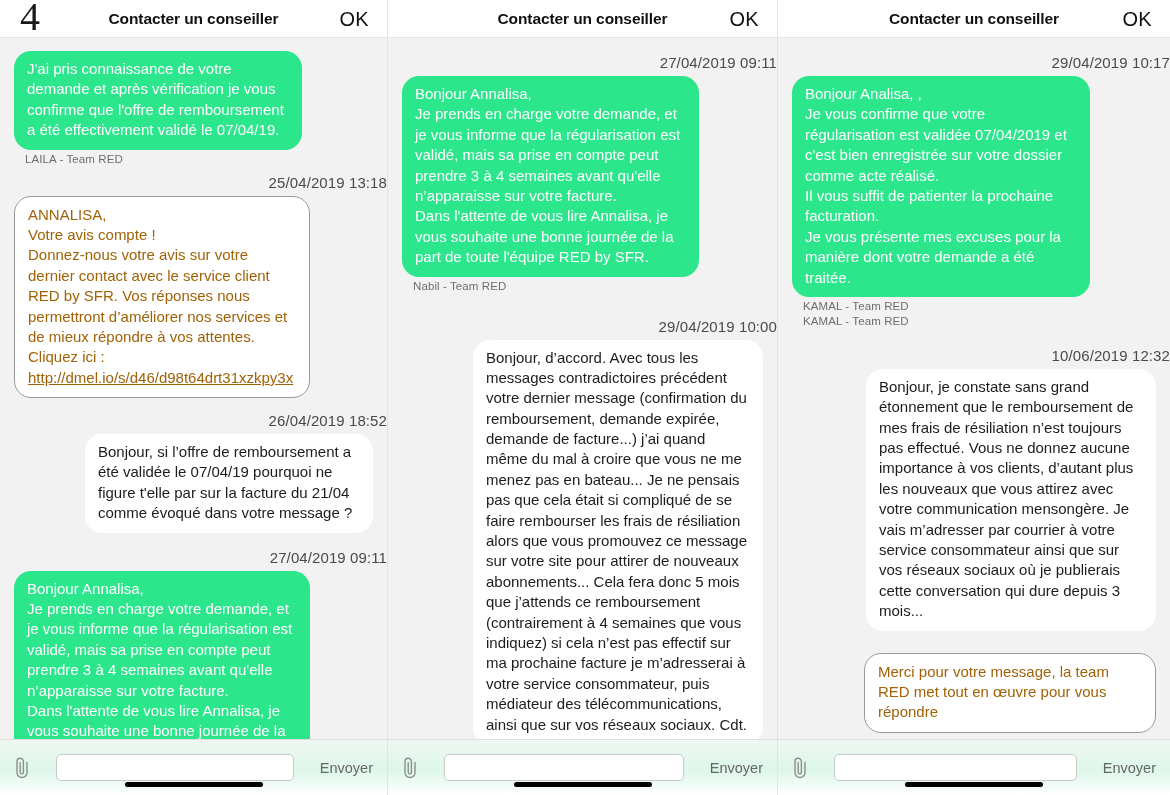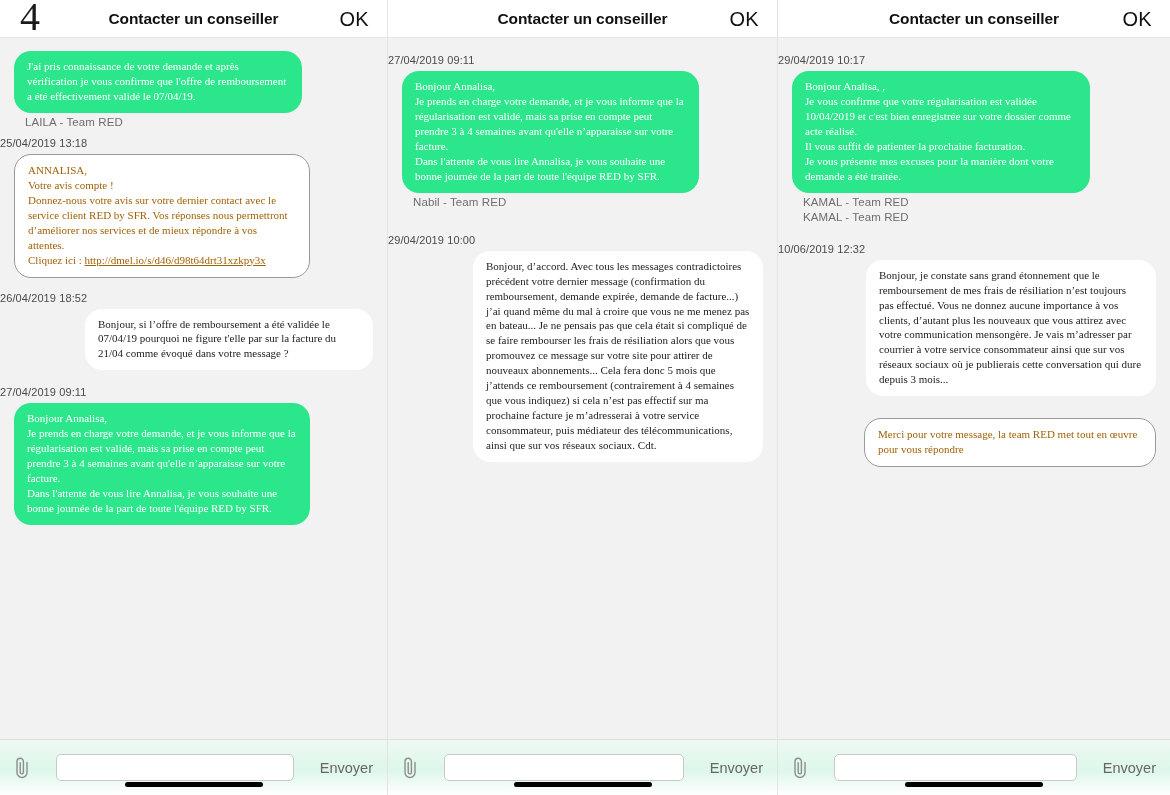--- a/index.html
+++ b/index.html
@@ -66,40 +66,39 @@
   }
 
   
   .thread {
     flex: 1 1 auto;
     padding: 7px 0 0 0;
     overflow: hidden;
     position: relative;
   }
   .ts {
-    text-align: left;
-    font-size: 11px;
+    text-align: right;
+    font-size: 15px;
     color: #4a4a4a;
     margin: 9px 0 5px 0;
     letter-spacing: 0.1px;
   }
   .row { display: flex; }
   .row.left { justify-content: flex-start; padding-left: 14px; }
   .row.right { justify-content: flex-end; padding-right: 14px; }
 
   .bubble {
     position: relative;
     max-width: 300px;
     border-radius: 17px;
     padding: 8px 13px 9px 13px;
-    font-size: 11px;
+    font-size: 15px;
     line-height: 1.36;
     white-space: pre-wrap;
     word-wrap: break-word;
-    font-family: Liberation Serif, serif;
   }
   
   .bubble.agent {
     background: #2ce68c;
     color: #ffffff;
   }
   .bubble.agent::after {
     content: "";
     position: absolute;
     left: -6px;
@@ -286,21 +285,21 @@
   <div class="phone p3">
     <div class="navbar">
       <span class="nav-title">Contacter un conseiller</span>
       <span class="nav-ok">OK</span>
     </div>
     <div class="thread">
 
       <div class="ts">29/04/2019 10:17</div>
       <div class="row left">
         <div class="bubble agent" style="max-width:298px;">Bonjour Analisa, ,
-Je vous confirme que votre régularisation est validée 10/04/2019 et c'est bien enregistrée sur votre dossier comme acte réalisé.
+Je vous confirme que votre régularisation est validée 07/04/2019 et c'est bien enregistrée sur votre dossier comme acte réalisé.
 Il vous suffit de patienter la prochaine facturation.
 Je vous présente mes excuses pour la manière dont votre demande a été traitée.</div>
       </div>
       <div class="sender">KAMAL - Team RED</div>
 
       <div class="sender">KAMAL - Team RED</div>
 
       <div class="ts" style="margin-top:20px;">10/06/2019 12:32</div>
       <div class="row right">
         <div class="bubble plain" style="max-width:290px;">Bonjour, je constate sans grand étonnement que le remboursement de mes frais de résiliation n’est toujours pas effectué. Vous ne donnez aucune importance à vos clients, d’autant plus les nouveaux que vous attirez avec votre communication mensongère. Je vais m’adresser par courrier à votre service consommateur ainsi que sur vos réseaux sociaux où je publierais cette conversation qui dure depuis 3 mois...</div>

